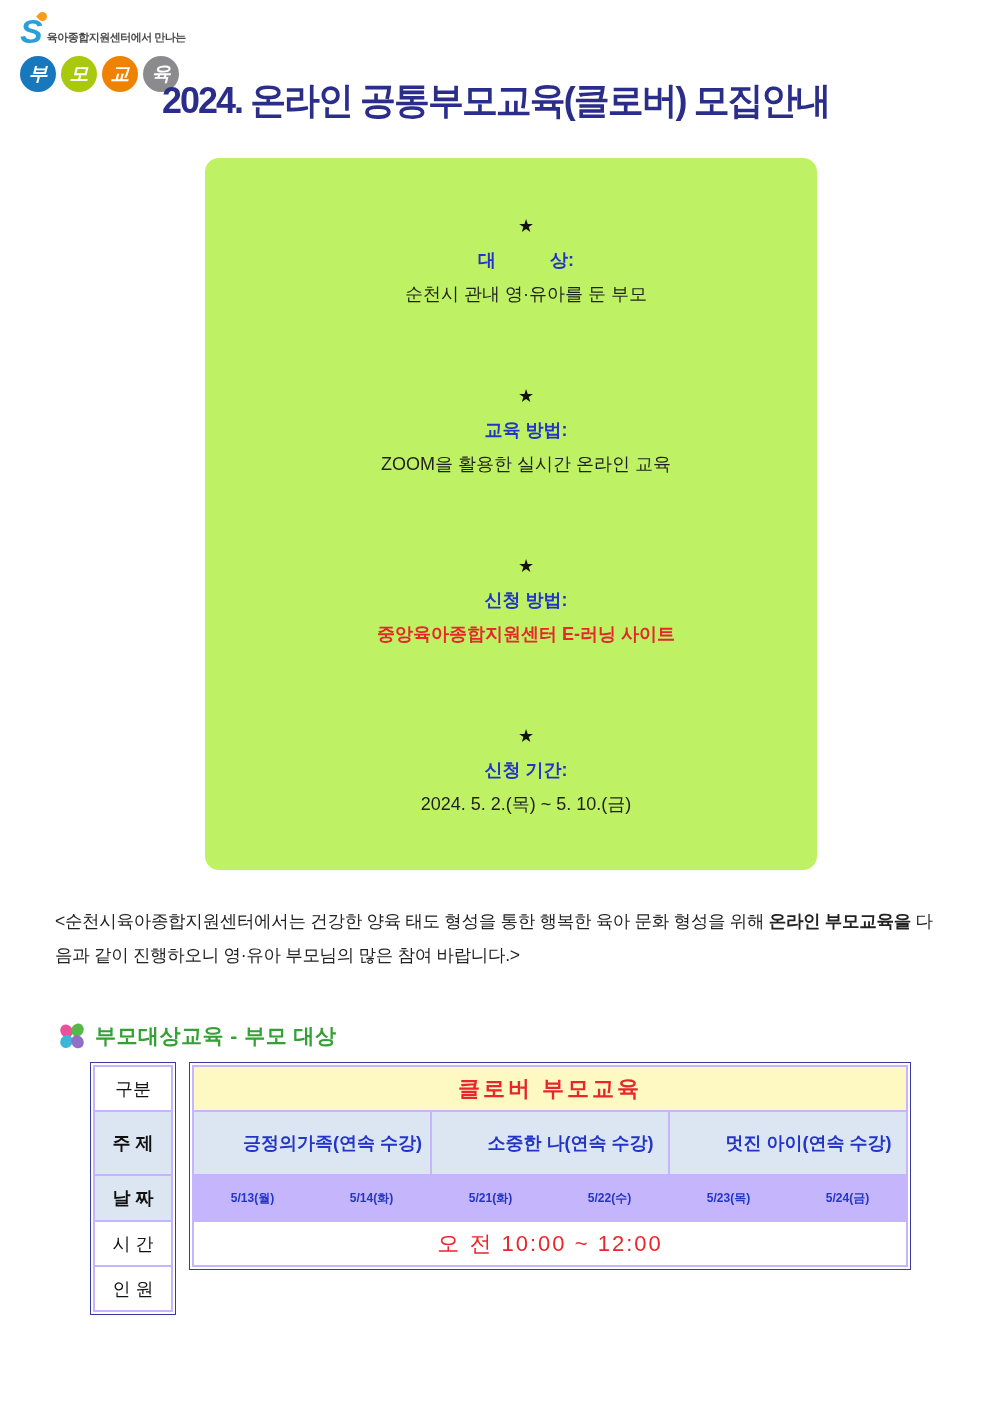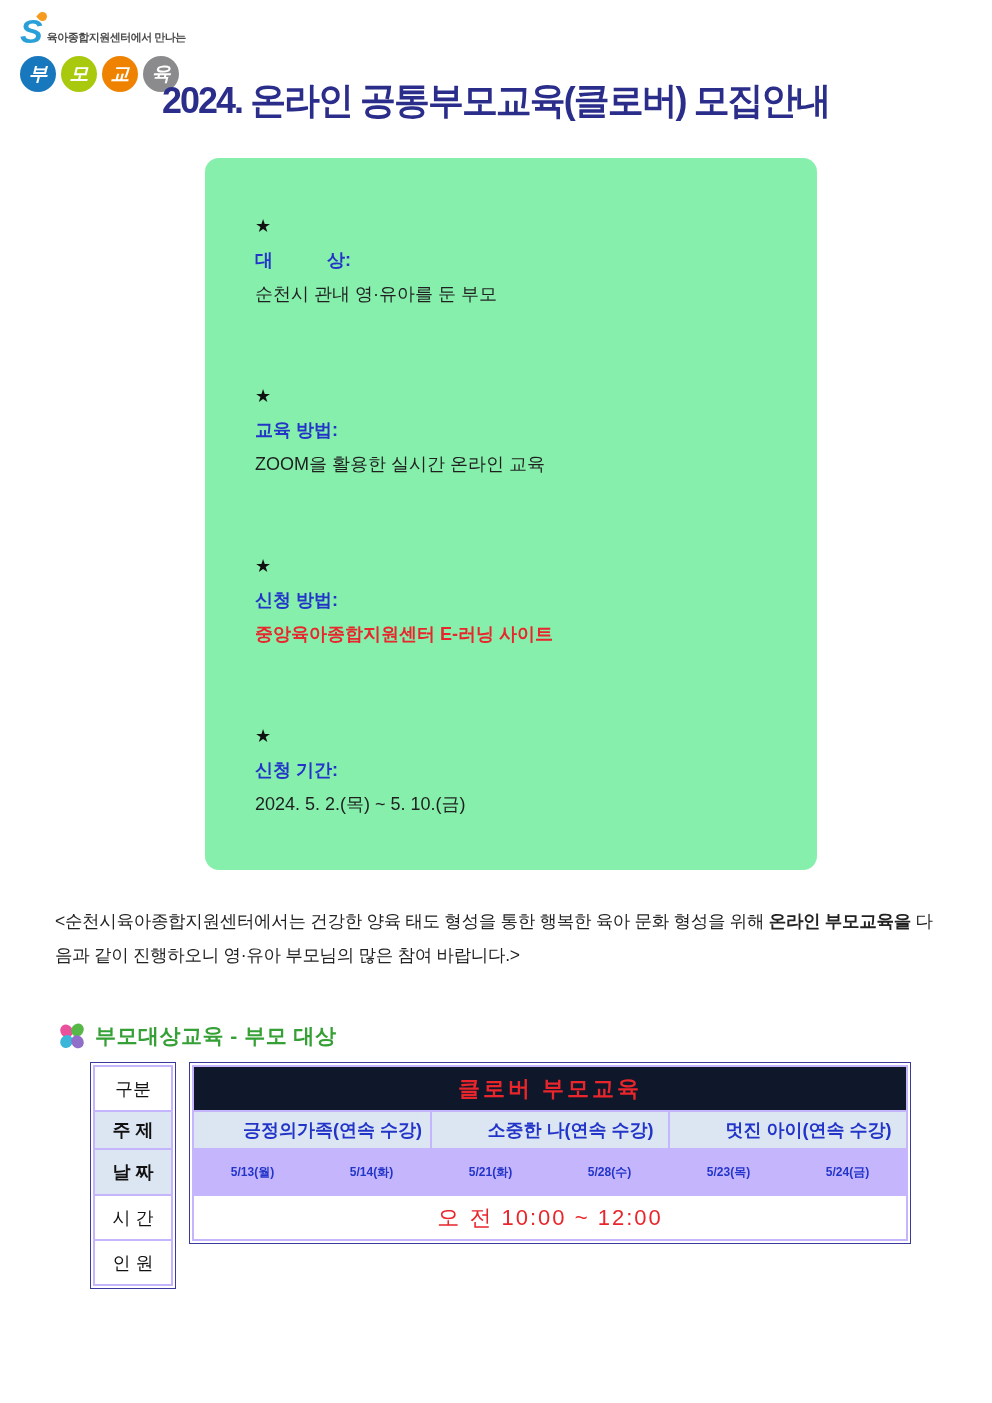--- a/index.html
+++ b/index.html
@@ -23,22 +23,22 @@
   .logo-circles { display:flex; gap:5px; margin-top:8px; }
   .circle { width:36px; height:36px; border-radius:50%; display:flex; align-items:center;
             justify-content:center; color:#fff; font-weight:bold; font-size:19px; }
   .c0 { background:#1878be; } .c1 { background:#a9c90e; } .c2 { background:#ef8200; } .c3 { background:#8b8b8d; }
 
   .page-title { position:absolute; left:162px; top:76px; width:810px;
     font-size:37px; font-weight:800; color:#2b2d8a; letter-spacing:-2px; white-space:nowrap;
     transform:scaleX(0.97); transform-origin:left; }
 
   
-  .info-box { margin:8px 0 0 205px; width:612px; background:#86efac; border-radius:14px;
-    padding:17px 20px 15px 20px; font-size:18px; line-height:34px; }
+  .info-box { margin:8px 0 0 205px; width:612px; background:#bef264; border-radius:14px;
+    padding:17px 20px 15px 20px; font-size:18px; line-height:34px;text-align:center; }
   .info-line { white-space:pre-wrap; }
   .star { color:#111; font-weight:bold; }
   .ilabel { color:#2335c8; font-weight:bold; }
   .ivalue { color:#1f1f1f; }
   .red { color:#e8262b; font-weight:bold; }
   .indent-line { padding-left:27px; }
 
   
   .intro { margin:34px 45px 0 55px; font-size:17.5px; line-height:1.95; color:#222;
     letter-spacing:-0.3px; }
@@ -49,27 +49,27 @@
   .section-title { color:#35a035; font-size:21px; font-weight:bold; letter-spacing:0.5px; }
 
   
   .tables { margin:4px 0 0 90px; display:flex; gap:13px; align-items:flex-start; }
   .frame { border:1px solid #3a3a9e; padding:2px; background:#fff; }
   table { border-collapse:collapse; border:1px solid #3a3a9e; }
   td { border:2px solid #c4b5fd; text-align:center; vertical-align:middle; }
 
   .label-tbl { width:80px; }
   .label-tbl td { font-size:18px; color:#111; }
-  .h45 { height:45px; } .h55 { height:38px; } .h46 { height:46px; }
+  .h45 { height:45px; } .h55 { height:64px; } .h46 { height:46px; }
   .bgblue { background:#dce6f2; }
   .boldcell { font-weight:bold; }
 
   .main-tbl { width:714px; table-layout:fixed; }
   .main-tbl col { width:119px; }
-  .cell-header { color:#e8262b; font-size:22px; letter-spacing:3px; font-weight:600; background:#0f172a; }
+  .cell-header { color:#e8262b; font-size:22px; letter-spacing:3px; font-weight:600; background:#fef9c3; }
   .cell-topic { color:#2335c8; font-size:18px; font-weight:bold; background:#dce6f2;padding-left:41px; }
   .cell-date  { color:#2335c8; font-size:12px; font-weight:bold; background:#c4b5fd; }
   .cell-time  { color:#e8262b; font-size:22px; letter-spacing:2px; }
   .cell-cap   { color:#111; font-size:19px; letter-spacing:1px; }
 </style>
 </head>
 <body>
 
 <div class="page">
 
@@ -173,21 +173,21 @@
         </tr>
         <tr class="h55">
           <td colspan="2" class="cell-topic">긍정의가족(연속 수강)</td>
           <td colspan="2" class="cell-topic">소중한 나(연속 수강)</td>
           <td colspan="2" class="cell-topic">멋진 아이(연속 수강)</td>
         </tr>
         <tr class="h46">
           <td class="cell-date">5/13(월)</td>
           <td class="cell-date">5/14(화)</td>
           <td class="cell-date">5/21(화)</td>
-          <td class="cell-date">5/28(수)</td>
+          <td class="cell-date">5/22(수)</td>
           <td class="cell-date">5/23(목)</td>
           <td class="cell-date">5/24(금)</td>
         </tr>
         <tr class="h45">
           <td colspan="6" class="cell-time">오 전 10:00 ~ 12:00</td>
         </tr>
 
       </tbody>
         </table>
     </div>

